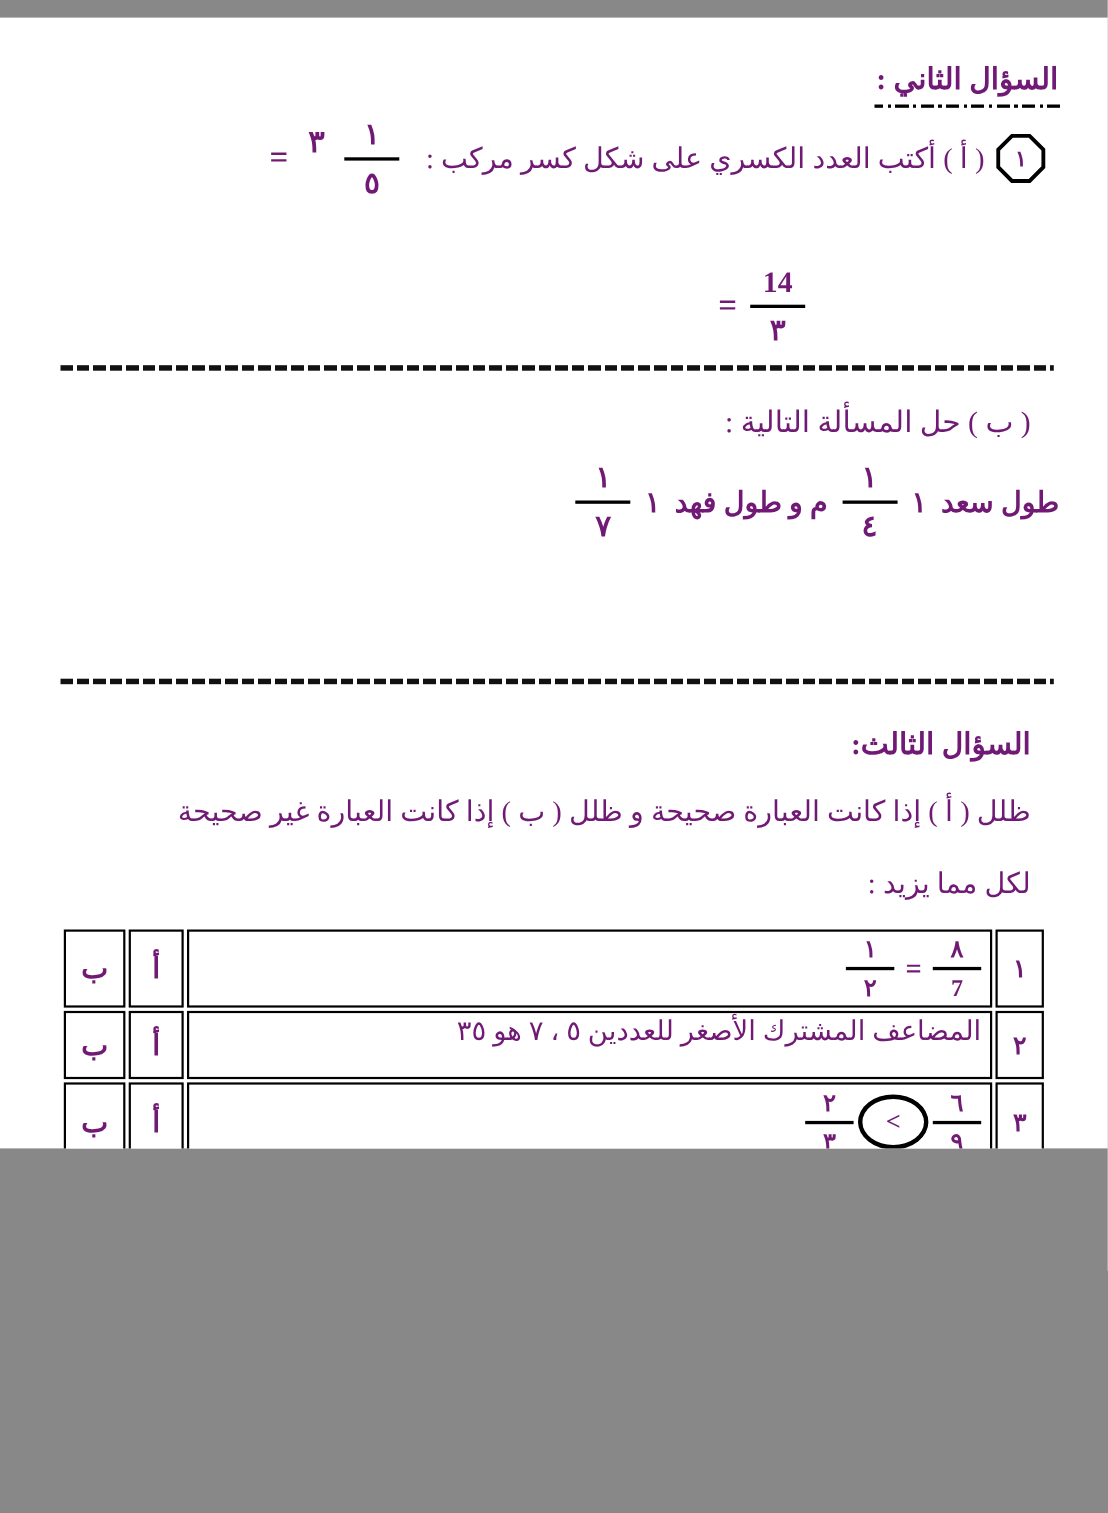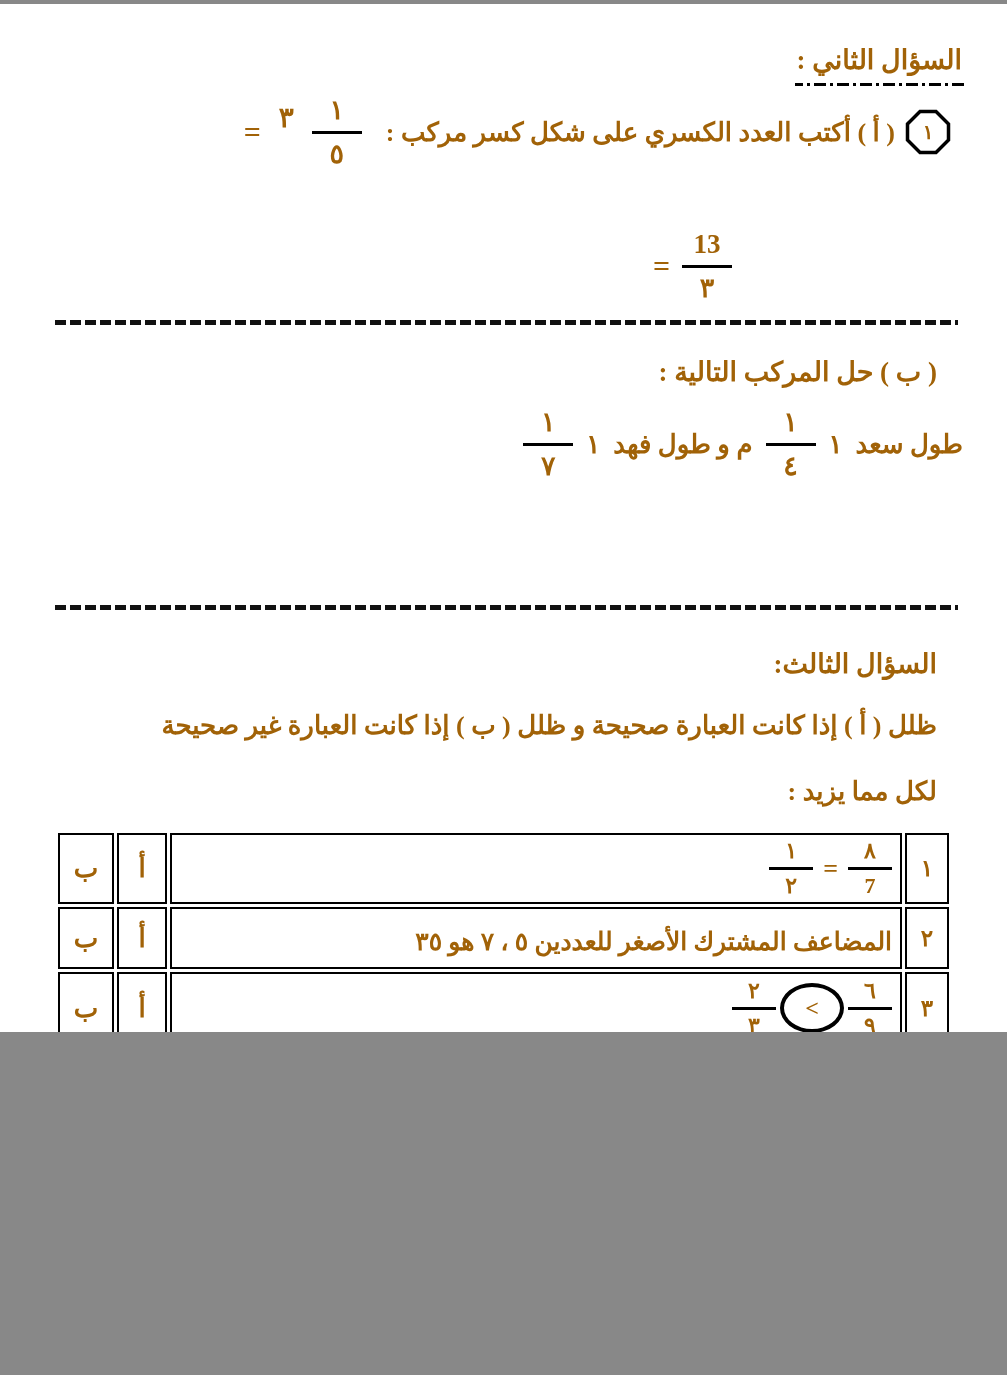--- a/index.html
+++ b/index.html
@@ -1,31 +1,31 @@
 <!DOCTYPE html>
 <html lang="ar" dir="rtl"><head>
 <meta charset="utf-8">
 <style>
   * { margin:0; padding:0; box-sizing:border-box; }
   body { background:#888; }
   .page {
-    position:relative; width:1007px; height:1028px; margin:4px auto;
-    background:#ffffff; color:#a16207; direction:rtl; overflow:hidden;
+    position:relative; width:1007px; height:1028px; margin:16px auto;
+    background:#ffffff; color:#701a75; direction:rtl; overflow:hidden;
     font-family:"Liberation Serif","DejaVu Serif",serif;
   }
   .abs { position:absolute; }
 
   
   .title { font-size:27px; font-weight:700; white-space:nowrap; }
   .dashdot { position:relative; display:inline-block; padding-bottom:10px; }
   .dashdot::after {
     content:""; position:absolute; left:-2px; right:-2px; bottom:0; height:3px;
     background:repeating-linear-gradient(to left,#000 0 12px,transparent 12px 16px,#000 16px 19px,transparent 19px 23px);
   }
-  .bodytext { font-size:26px; font-weight:700; white-space:nowrap;text-align:right; }
+  .bodytext { font-size:26px; font-weight:400; white-space:nowrap;text-align:right; }
 
   
   .sep {
     left:55px; width:903px; height:5px;
     background:repeating-linear-gradient(to right,#111 0 11px,transparent 11px 15px);
   }
 
   
   .fline { display:flex; align-items:center; direction:rtl; }
   .frac { display:inline-flex; flex-direction:column; align-items:center; line-height:1; font-weight:700; text-align:center; }
@@ -45,21 +45,21 @@
   .octagon .onum { position:relative; font-size:20px; font-weight:700; }
 
   
   .problem { display:flex; align-items:center; direction:rtl; gap:13px; font-size:26px; font-weight:700; white-space:nowrap; }
 
   
   table.tf { border-collapse:separate; border-spacing:3px; width:897px; table-layout:fixed; }
   table.tf td { border:2px solid #000; background:#fff; }
   td.cnum { text-align:center; font-size:23px; font-weight:700; vertical-align:middle; }
   td.cstat { padding:4px 8px; vertical-align:middle; }
-  td.cstat.toptext { vertical-align:top; padding-top:18px; font-size:25px; font-weight:700; }
+  td.cstat.toptext { vertical-align:top; padding-top:1px; font-size:25px; font-weight:400; }
   td.cab { text-align:center; font-size:26px; font-weight:700; vertical-align:middle; }
   .stat-eq { display:flex; align-items:center; direction:rtl; gap:10px; justify-content:flex-start; }
   .op { font-size:26px; font-weight:700; }
   .ellipse-op {
     width:64px; height:50px; border:4px solid #000; border-radius:50%;
     display:inline-flex; align-items:center; justify-content:center;
     font-size:24px; font-weight:700; direction:ltr; flex:0 0 auto;
   }
 </style>
 </head>
@@ -83,30 +83,30 @@
       <span class="num">١</span>
       <span class="bar"></span>
       <span class="den">٥</span>
     </span>
     <span class="raised">٣</span>
     <span class="equals">=</span>
   </div>
 
   <div class="abs fline" style="top:222px; right:243px; height:80px; gap:12px;">
     <span class="frac big-frac" style="margin-right:32px;">
-      <span class="num">13</span>
+      <span class="num">14</span>
       <span class="bar"></span>
       <span class="den">٣</span>
     </span>
     <span class="equals">=</span>
   </div>
 
   <div class="abs sep" style="top:316px;"></div>
 
-  <div class="abs bodytext" style="top:352px; right:70px; font-size:27px;">( ب ) حل المركب التالية :</div>
+  <div class="abs bodytext" style="top:352px; right:70px; font-size:27px;">( ب ) حل المسألة التالية :</div>
 
   <div class="abs problem" style="top:398px; right:44px; height:85px;">
     <span>طول سعد</span>
     <span>١</span>
     <span class="frac big-frac">
       <span class="num">١</span>
       <span class="bar"></span>
       <span class="den">٤</span>
     </span>
     <span>م و طول فهد</span>

